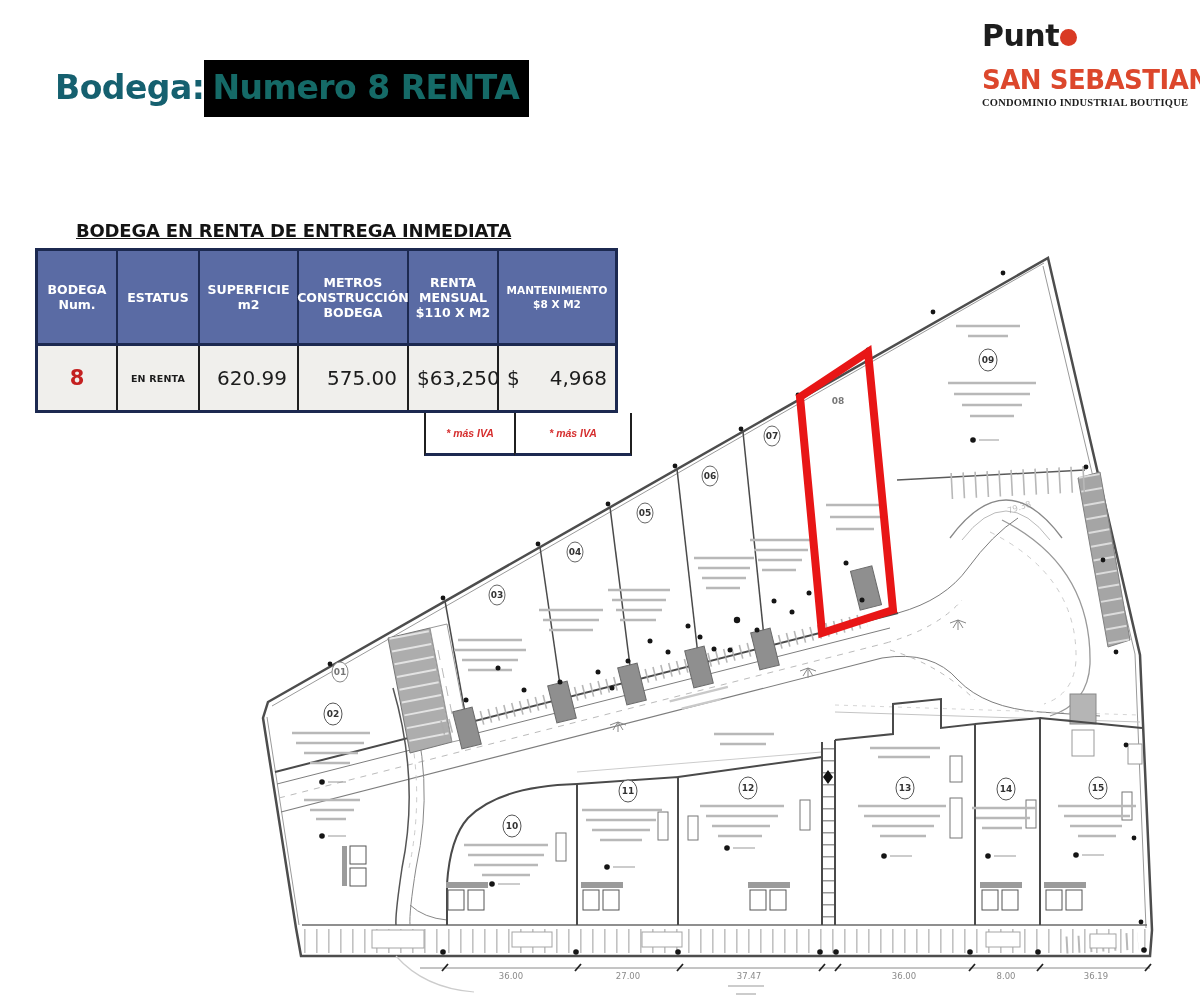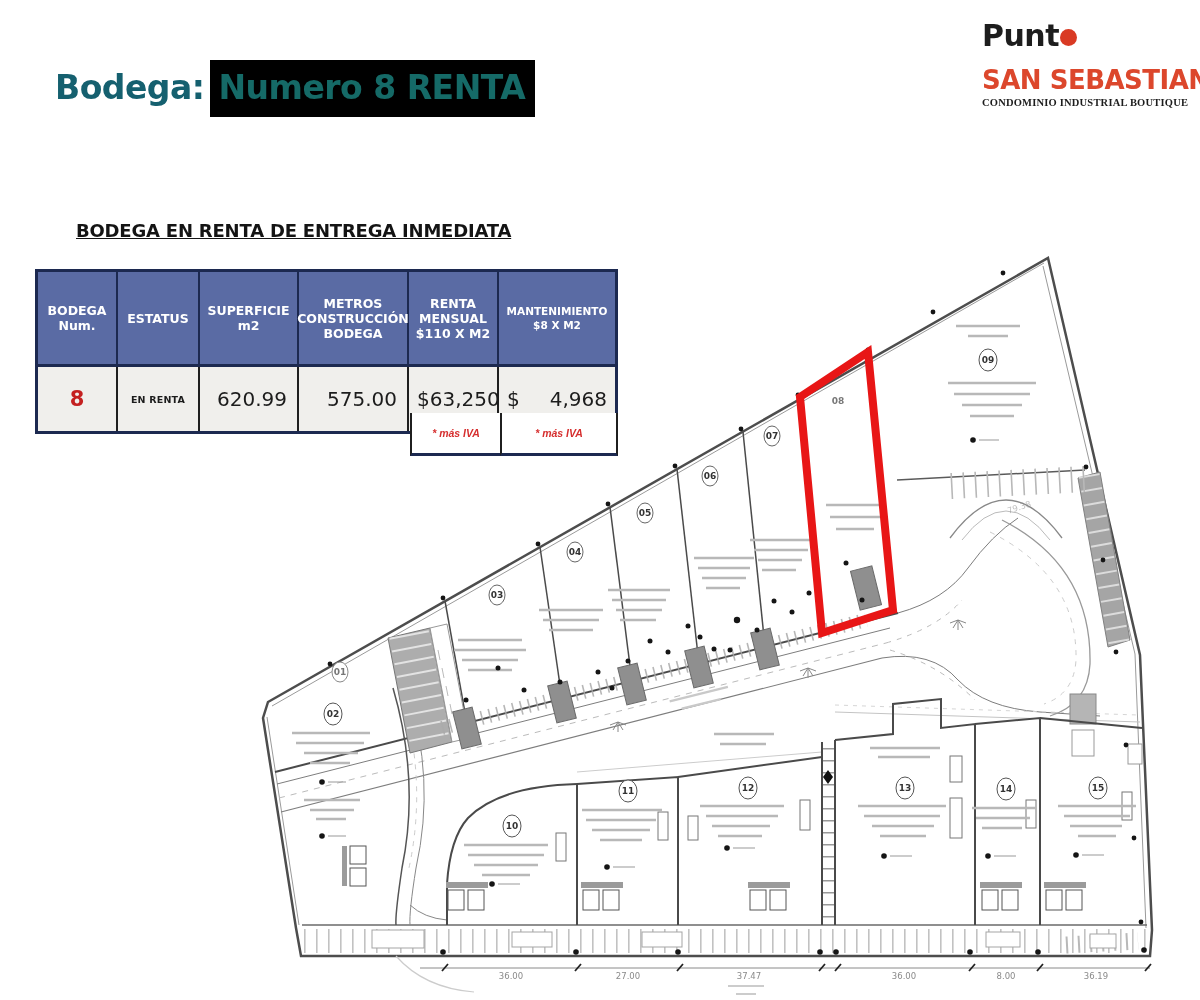--- a/index.html
+++ b/index.html
@@ -1,49 +1,49 @@
 <!DOCTYPE html>
 <html><head>
 <meta charset="utf-8">
 <style>
   html,body{margin:0;padding:0;background:#fff;}
   .canvas{position:relative;width:1200px;height:1000px;background:#fff;overflow:hidden;
           font-family:"Liberation Sans","DejaVu Sans",sans-serif;}
   
   .title{position:absolute;left:55px;top:68px;font-family:"DejaVu Sans",sans-serif;
          font-weight:bold;font-size:33px;letter-spacing:-.5px;color:#15606f;white-space:nowrap;}
-  .t-prefix{margin-right:6px;}
+  .t-prefix{}
   .t-hl{background:#000000;padding:8px 10px 10px 8px;color:#156a67;}
   
   .brand{position:absolute;left:982px;top:20px;width:240px;line-height:1.05;}
   .b1{font-family:"DejaVu Sans",sans-serif;font-weight:bold;font-size:30px;color:#1d1d1d;letter-spacing:-.5px;}
   .bdot{display:inline-block;width:17px;height:17px;border-radius:50%;background:#d93a24;margin-left:1px;}
   .b2{font-family:"DejaVu Sans",sans-serif;font-weight:bold;font-size:26px;letter-spacing:-.5px;color:#dc472c;margin-top:15px;white-space:nowrap;}
   .b3{font-family:Liberation Serif, serif;font-weight:bold;font-size:10.5px;letter-spacing:.2px;color:#1d1d1d;margin-top:3px;white-space:nowrap;}
   
   .subtitle{position:absolute;left:40px;top:220px;font-family:"DejaVu Sans",sans-serif;
             font-weight:bold;font-size:18px;letter-spacing:-.2px;color:#141414;
             text-decoration:underline;white-space:nowrap;margin-left:36px;}
   
-  .tblwrap{position:absolute;left:35px;top:248px;border:3px solid #1c2950;background:#3b82f6;margin-top:21px;}
+  .tblwrap{position:absolute;left:35px;top:248px;border:3px solid #1c2950;background:#3b82f6;}
   .tbl{display:grid;grid-template-columns:80px 82px 99px 110px 90px 116px;}
   .th{background:#5a6ba4;color:#fff;border-right:2.5px solid #1c2950;border-bottom:3px solid #1c2950;
       height:92px;display:flex;flex-direction:column;justify-content:center;align-items:center;
       font-weight:bold;font-size:12.5px;line-height:15px;text-align:center;font-family:"DejaVu Sans",sans-serif;}
   .th.small{font-size:10.5px;line-height:14px;}
   .th.last{border-right:none;}
   .td{background:#f0efec;border-right:2px solid #1f1f1f;height:64px;display:flex;align-items:center;
       font-size:20px;color:#1c1c1c;font-family:"DejaVu Sans",sans-serif;}
   .td.last{border-right:none;}
   .td.center{justify-content:center;}
   .td.right{justify-content:flex-end;padding-right:10px;}
   .td.money{justify-content:space-between;padding:0 8px 0 8px;}
   .num-red{color:#c42020;font-weight:bold;font-size:21px;}
   .estatus{font-size:9.5px;font-weight:bold;letter-spacing:.2px;}
-  .notes{position:absolute;left:410px;top:413px;display:flex;}
+  .notes{position:absolute;left:424px;top:413px;display:flex;}
   .note-cell{width:88px;height:40px;background:#fff;border:2px solid #1f1f1f;border-top:none;
              border-bottom:3px solid #1c2950;display:flex;align-items:center;justify-content:center;
              color:#d62f2f;font-size:10.5px;font-style:italic;font-weight:bold;}
   .note-cell.wide{width:114px;margin-left:-2px;}
   
   .plan{position:absolute;left:230px;top:245px;}
   .plan text{font-family:"DejaVu Sans",sans-serif;}
   .lab{font-size:9px;font-weight:bold;fill:#333;text-anchor:middle;}
   .lab.dim{fill:#8a8a8a;font-weight:normal;font-size:8.5px;}
   .lab.gray{fill:#777;}

